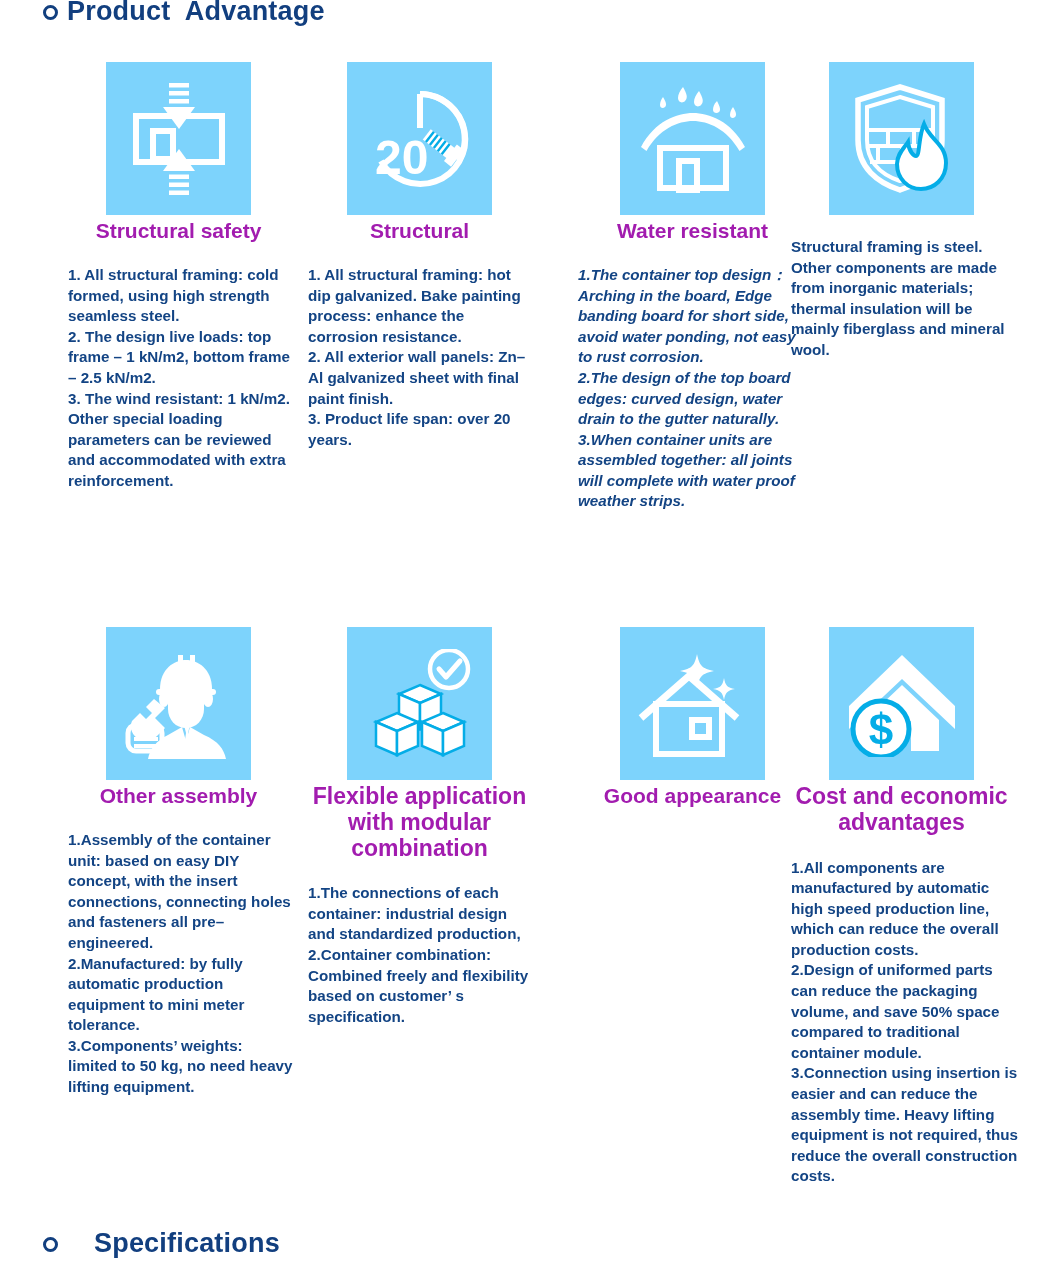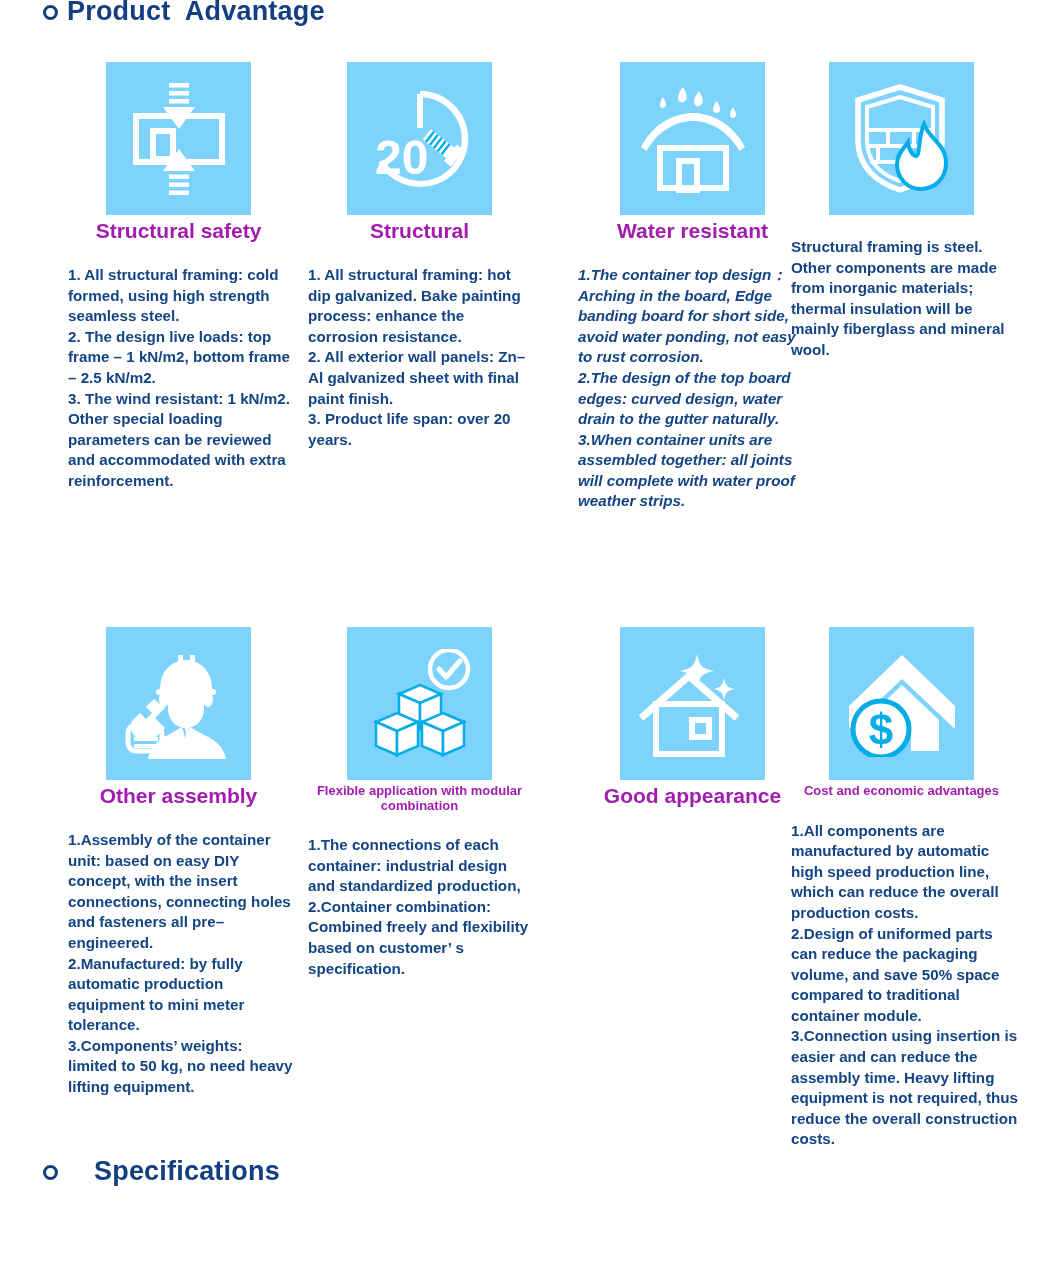--- a/index.html
+++ b/index.html
@@ -12,21 +12,21 @@
     position:relative;
   }
   
   .section-head{
     display:flex;align-items:center;gap:9px;
     font-size:27px;font-weight:bold;letter-spacing:.2px;
     color:#123f7f;
     white-space:pre;
   }
   #head-advantage{position:absolute;left:43px;top:-4px;}
-  #head-specs{position:absolute;left:43px;top:1156px;gap:36px;}
+  #head-specs{position:absolute;left:43px;top:1228px;gap:36px;}
   .ring{
     width:15px;height:15px;border:3.5px solid #123f7f;border-radius:50%;
     box-sizing:border-box;flex:none;margin-top:2px;
   }
 
   
   .row{position:absolute;left:0;width:1060px;display:block;}
   #row1{top:62px;}
   #row2{top:627px;}
   .card{position:absolute;top:0;width:241px;}
@@ -40,21 +40,21 @@
     margin:0 auto;display:flex;align-items:center;justify-content:center;
   }
   .tile svg{display:block;}
 
   .card-title{
     text-align:center;font-weight:bold;color:#a21caf;
     font-size:21px;line-height:1.14;
     margin-top:4px;
     padding:0 4px;
   }
-  .card-title.two-line{font-size:13px;line-height:1.12;}
+  .card-title.two-line{font-size:23px;line-height:1.12;}
 
   .card-body{
     margin-top:22px;
     font-size:15.2px;line-height:1.355;
     font-weight:bold;color:#134484;
     white-space:pre-line;
     padding-left:10px;padding-right:4px;
   }
   .card.c0 .card-body{padding-left:10px;}
   .card.c1 .card-body{padding-left:9px;}

